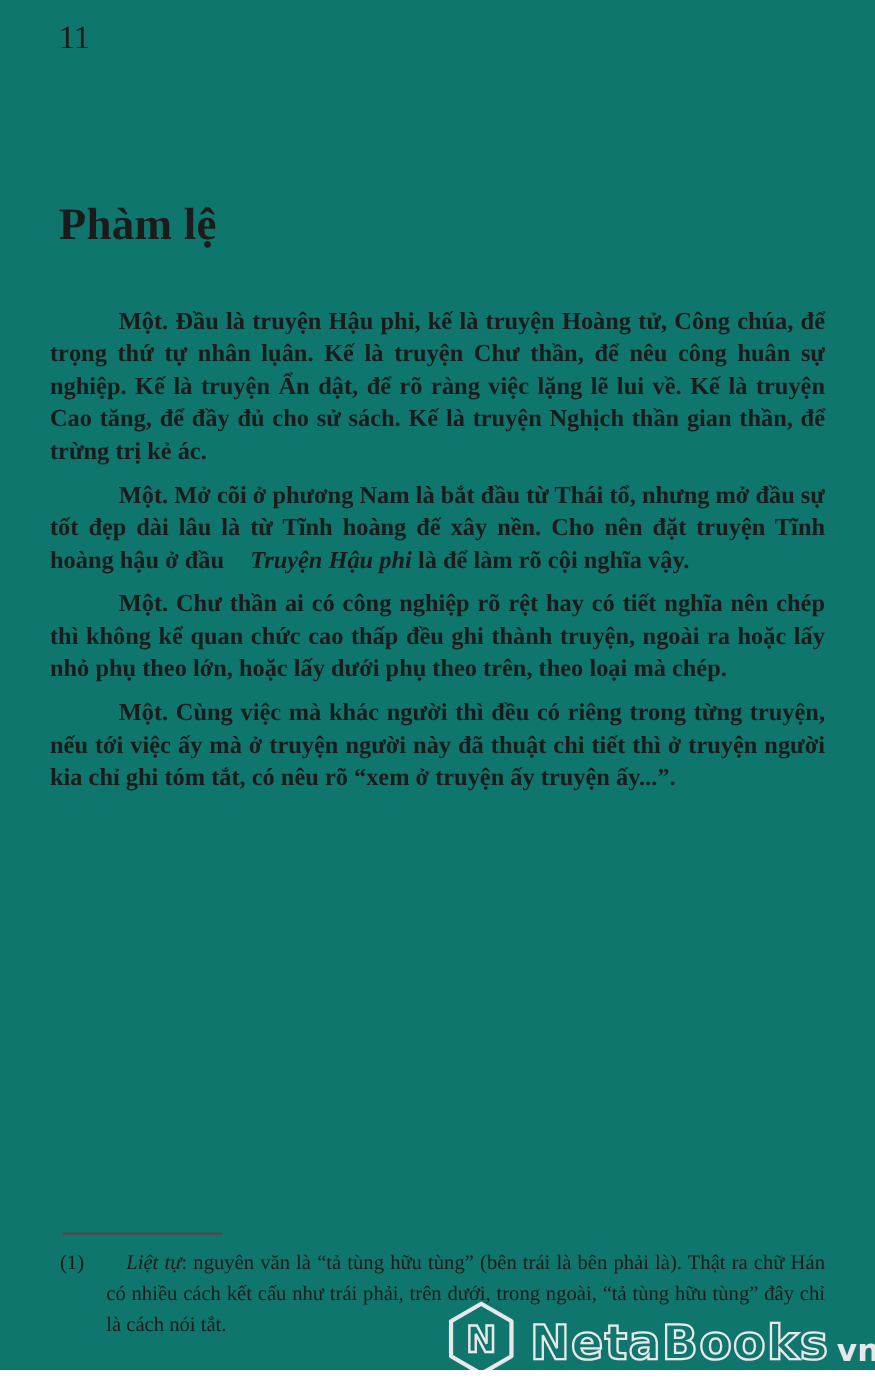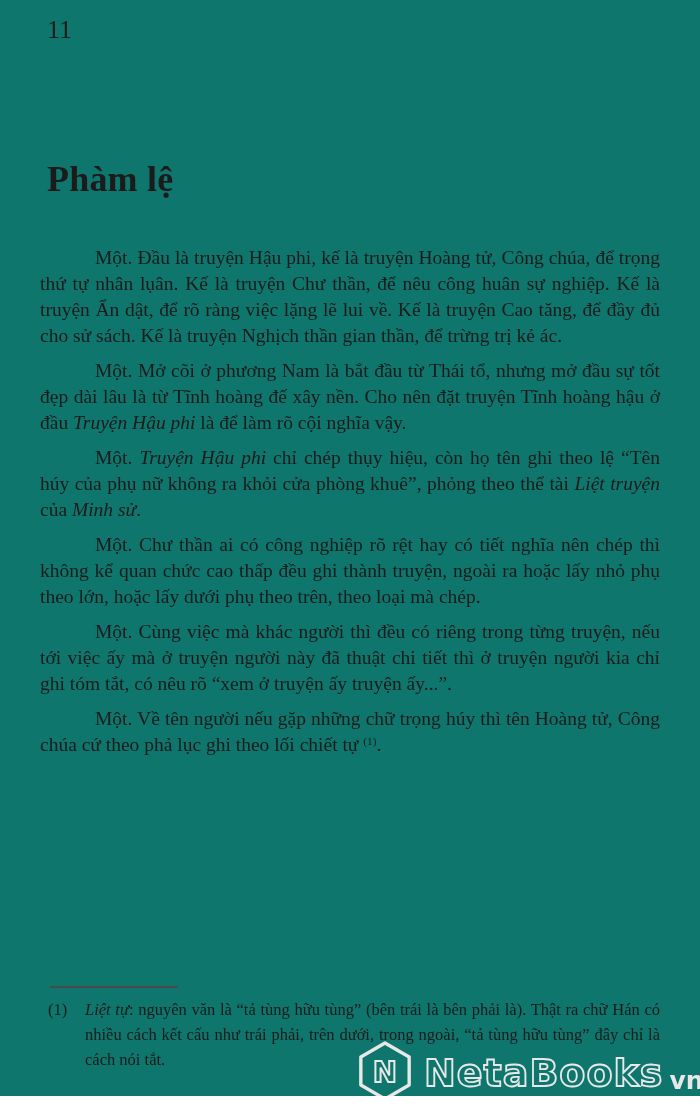--- a/index.html
+++ b/index.html
@@ -35,22 +35,23 @@
     left: 40px;
     width: 620px;
     z-index: 2;
   }
   .para {
     margin: 0 0 9px 0;
     font-size: 19.5px;
     line-height: 26px;
     text-align: justify;
     text-indent: 55px;
+    font-weight: bold;
   }
-  .seg-italic { font-style: italic; }
+  .seg-italic { font-style: italic; margin-left: 16px; }
   .seg-sup {
     font-size: 0.58em;
     position: relative;
     top: -0.55em;
   }
   .footnote-rule {
     position: absolute;
     left: 50px;
     top: 986px;
     width: 128px;
@@ -109,24 +110,22 @@
 
 <div class="page">
 
   <div class="page-number">11</div>
 
   <h1 class="page-title">Phàm lệ</h1>
 
   <div class="body-text">
     <p class="para"><span>Một. Đầu là truyện Hậu phi, kế là truyện Hoàng tử, Công chúa, để trọng thứ tự nhân lụân. Kế là truyện Chư thần, để nêu công huân sự nghiệp. Kế là truyện Ẩn dật, để rõ ràng việc lặng lẽ lui về. Kế là truyện Cao tăng, để đầy đủ cho sử sách. Kế là truyện Nghịch thần gian thần, để trừng trị kẻ ác.</span></p>
     <p class="para"><span>Một. Mở cõi ở phương Nam là bắt đầu từ Thái tổ, nhưng mở đầu sự tốt đẹp dài lâu là từ Tĩnh hoàng đế xây nền. Cho nên đặt truyện Tĩnh hoàng hậu ở đầu </span><span class="seg-italic">Truyện Hậu phi</span><span> là để làm rõ cội nghĩa vậy.</span></p>
-    <p class="para"><span>Một. </span><span class="seg-italic">Truyện Hậu phi</span><span> chỉ chép thụy hiệu, còn họ tên ghi theo lệ “Tên húy của phụ nữ không ra khỏi cửa phòng khuê”, phỏng theo thể tài </span><span class="seg-italic">Liệt truyện</span><span> của </span><span class="seg-italic">Minh sử</span><span>.</span></p>
     <p class="para"><span>Một. Chư thần ai có công nghiệp rõ rệt hay có tiết nghĩa nên chép thì không kể quan chức cao thấp đều ghi thành truyện, ngoài ra hoặc lấy nhỏ phụ theo lớn, hoặc lấy dưới phụ theo trên, theo loại mà chép.</span></p>
     <p class="para"><span>Một. Cùng việc mà khác người thì đều có riêng trong từng truyện, nếu tới việc ấy mà ở truyện người này đã thuật chi tiết thì ở truyện người kia chỉ ghi tóm tắt, có nêu rõ “xem ở truyện ấy truyện ấy...”.</span></p>
-    <p class="para"><span>Một. Về tên người nếu gặp những chữ trọng húy thì tên Hoàng tử, Công chúa cứ theo phả lục ghi theo lối chiết tự </span><span class="seg-sup">(1)</span><span>.</span></p>
   </div>
 
   <div class="footnote-rule"></div>
 
   <div class="footnote">
     <span class="fn-marker">(1)</span>
     <p class="fn-text"><span class="seg-italic">Liệt tự</span><span>: nguyên văn là “tả tùng hữu tùng” (bên trái là bên phải là). Thật ra chữ Hán có nhiều cách kết cấu như trái phải, trên dưới, trong ngoài, “tả tùng hữu tùng” đây chỉ là cách nói tắt.</span></p>
   </div>
 
   <div class="watermark">

